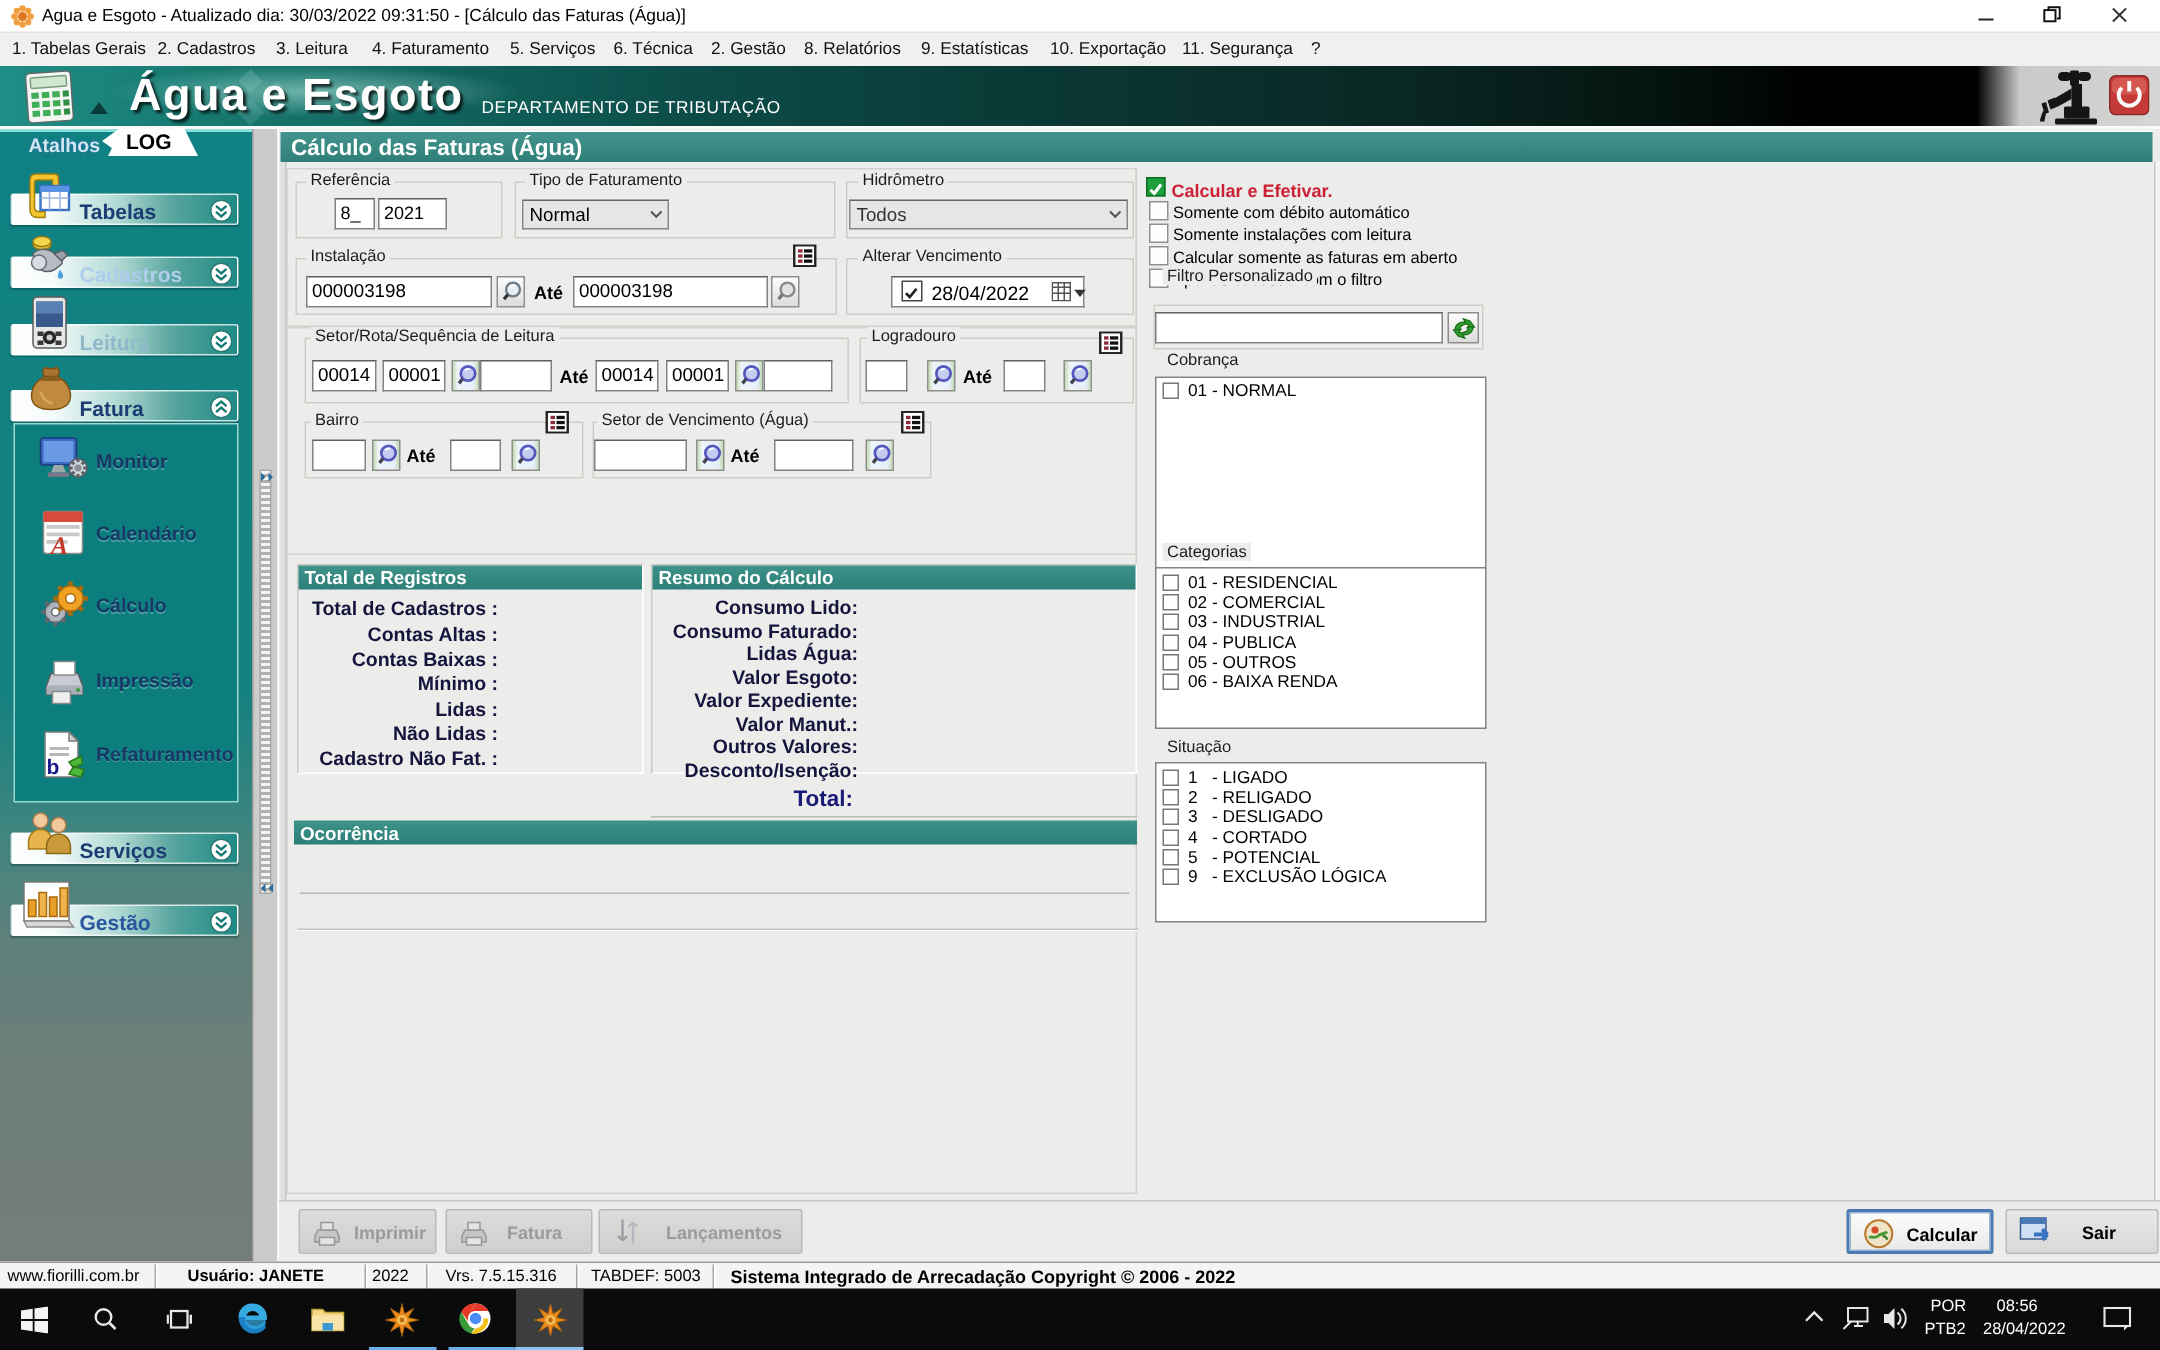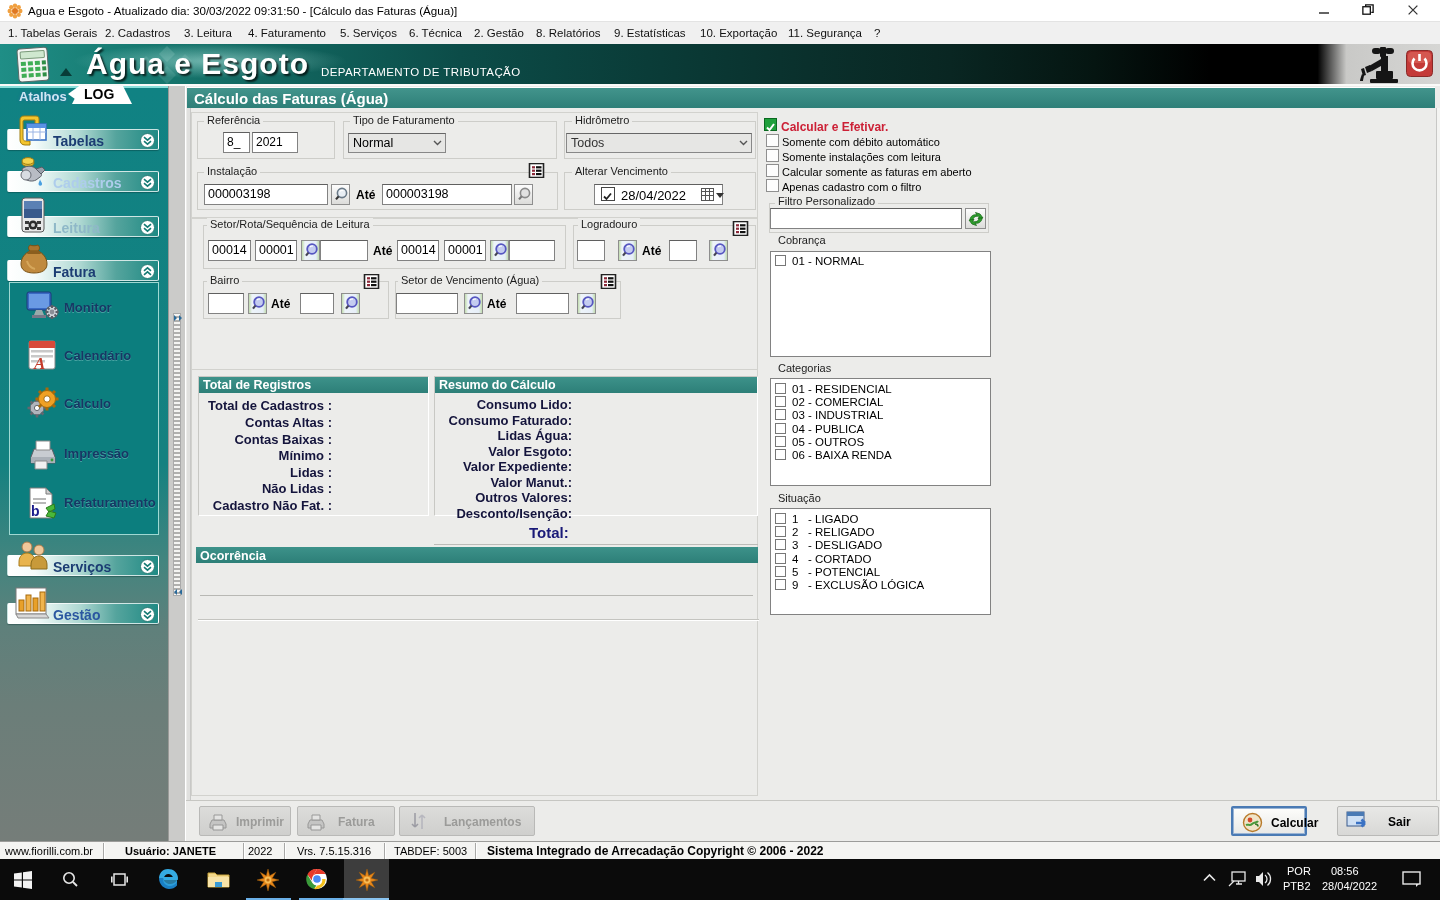--- a/index.html
+++ b/index.html
@@ -548,30 +548,30 @@
  <span class="cblbl" style="left:595px;top:35px;font-weight:bold;color:#cc2036;font-size:12px">Calcular e Efetivar.</span>
  <div class="cb" style="left:580px;top:49px"></div>
  <span class="cblbl" style="left:596px;top:51px">Somente com débito automático</span>
  <div class="cb" style="left:580px;top:64px"></div>
  <span class="cblbl" style="left:596px;top:66px">Somente instalações com leitura</span>
  <div class="cb" style="left:580px;top:79px"></div>
  <span class="cblbl" style="left:596px;top:81px">Calcular somente as faturas em aberto</span>
  <div class="cb" style="left:580px;top:94px"></div>
  <span class="cblbl" style="left:596px;top:96px">Apenas cadastro com o filtro</span>
 
- <span class="glbl" style="left:589px;top:110px">Filtro Personalizado</span>
+ <span class="glbl" style="left:589px;top:93px">Filtro Personalizado</span>
  <div class="grp" style="left:583px;top:118px;width:220px;height:30px"></div>
  <div class="tb" style="left:584px;top:123px;width:192px;height:21px"></div>
  <div class="mag" style="left:779px;top:123px;width:21px;height:21px"><svg width="18" height="18" viewBox="0 0 18 18" style="margin:0.5px">
           <path d="M3 10c0-4 4-6 7-5l-1.5-2.5L13 4l3 4-5 .5 1.5-2C9 5.5 6 7 6 10z" fill="#2da02d" stroke="#1a6a1a" stroke-width="0.8"></path>
           <path d="M15 8c0 4-4 6-7 5l1.5 2.5L5 14l-3-4 5-.5-1.5 2c3.5 1 6.5-.5 6.5-3.5z" fill="#2da02d" stroke="#1a6a1a" stroke-width="0.8"></path>
         </svg></div>
 
  <span class="glbl" style="left:589px;top:149px">Cobrança</span>
- <div class="lbox" style="left:584px;top:166px;width:221px;height:106px;padding-top:3px">
+ <div class="lbox" style="left:584px;top:166px;width:221px;height:128px;padding-top:3px">
    <div class="li"><span class="c"></span>01 - NORMAL</div>
  </div>
 
  <span class="glbl" style="left:589px;top:277px">Categorias</span>
  <div class="lbox" style="left:584px;top:293px;width:221px;height:108px;padding-top:4px">
    <div class="li"><span class="c"></span>01 - RESIDENCIAL</div>
    <div class="li"><span class="c"></span>02 - COMERCIAL</div>
    <div class="li"><span class="c"></span>03 - INDUSTRIAL</div>
    <div class="li"><span class="c"></span>04 - PUBLICA</div>
    <div class="li"><span class="c"></span>05 - OUTROS</div>
@@ -605,21 +605,21 @@
         </svg>
    <span class="t" style="left:40px">Fatura</span>
       </div>
  <div class="bbtn" style="left:213px;width:136px">
    <svg class="abs" style="left:10px;top:4px" width="18" height="22" viewBox="0 0 18 22" opacity=".5">
           <path d="M5 2v14M5 16l-3-3M5 16l3-3" stroke="#667" stroke-width="1.6" fill="none"></path>
           <path d="M12 4v14M12 4l-3 3M12 4l3 3" stroke="#99a" stroke-width="1.6" fill="none"></path>
         </svg>
    <span class="t" style="left:44px">Lançamentos</span>
       </div>
- <div class="bbtn" style="left:1045px;width:76px;background:linear-gradient(180deg,#fdfdfb,#e8e8e6);border:2px solid #4a7ab4;box-shadow:0 0 0 1px #9ab4d4 inset">
+ <div class="bbtn" style="left:1045px;width:98px;background:linear-gradient(180deg,#fdfdfb,#e8e8e6);border:2px solid #4a7ab4;box-shadow:0 0 0 1px #9ab4d4 inset">
    <svg class="abs" style="left:8px;top:3px" width="23" height="23" viewBox="0 0 23 23">
           <circle cx="11.5" cy="11.5" r="9" fill="#f0e4c8" stroke="#b87a2a" stroke-width="1.4"></circle>
           <path d="M5 14c2-1 4 1 6-1s5-1 6-3" stroke="#4a9a3a" stroke-width="2" fill="none"></path>
           <circle cx="9" cy="9" r="2.4" fill="#d44a2a"></circle>
           <path d="M14 13c1.5 0 3 1 3 2.5" stroke="#3a7a2a" stroke-width="1.6" fill="none"></path>
         </svg>
    <span class="t" style="left:38px;color:#000">Calcular</span>
       </div>
  <div class="bbtn" style="left:1151px;width:102px;background:linear-gradient(180deg,#e8e8e6,#d8d8d6)">
    <svg class="abs" style="left:8px;top:4px" width="24" height="22" viewBox="0 0 24 22">

